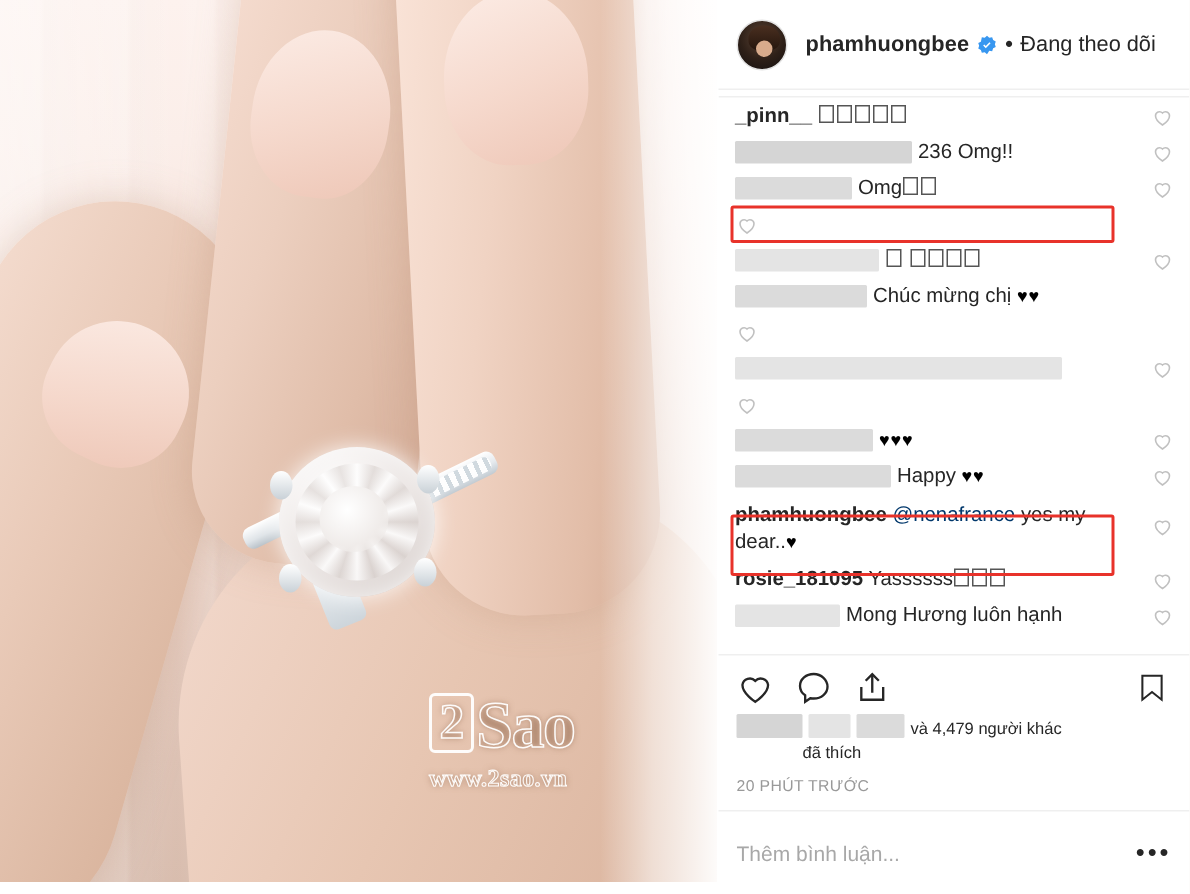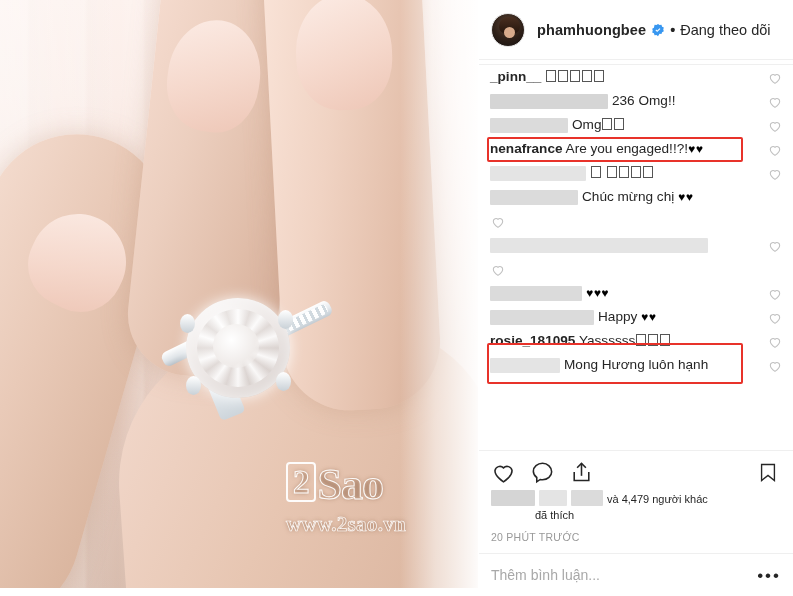--- a/index.html
+++ b/index.html
@@ -160,21 +160,21 @@
     -webkit-text-stroke:1px rgba(255,255,255,.95);
     color:transparent;
   }
   #wm-logo .wm-2 {
     display:inline-block; border:2.5px solid rgba(255,255,255,.95);
     border-radius:4px; padding:0 5px; margin-right:2px; font-size:33px;
     line-height:1.1; vertical-align:6px;
   }
   #wm-url {
     font-family:"Liberation Serif", serif;
-    font-size:21px; font-weight:700; margin-top:5px; letter-spacing:.3px;
+    font-size:16px; font-weight:700; margin-top:5px; letter-spacing:.3px;
     -webkit-text-stroke:.7px rgba(255,255,255,.95); color:transparent;
   }
 
   
   #ig-pane {
     position:relative;
     width:315px; height:596px; flex:0 0 315px;
     background:#ffffff;
     display:flex; flex-direction:column;
     border-left:1px solid #ffffff;
@@ -276,21 +276,21 @@
     font-size:11px; color:#262626; line-height:1.45;
   }
   #likes-row .blur { height:16px; vertical-align:-3px; }
   #timestamp {
     padding:7px 12px 10px 12px;
     font-size:10.5px; color:#999999; letter-spacing:.25px;
   }
   #add-comment-bar {
     flex:0 0 auto;
     border-top:1px solid #efefef;
-    height:43px;
+    height:56px;
     display:flex; align-items:center;
     padding:0 12px;
   }
   #add-comment-input {
     flex:1 1 auto; border:0; outline:0;
     font-family:"Liberation Sans", sans-serif;
     font-size:14px; color:#262626; background:transparent;
   }
   #add-comment-input::placeholder { color:#a8a8a8; }
   #more-options-icon {
@@ -379,21 +379,20 @@
       <div class="comment-row">
         <div class="c-text"><span class="blur" style="width:78px"></span>Omg<span class="tofu"></span><span class="tofu"></span></div>
         <span class="c-heart">
           <svg viewBox="0 0 24 24" width="16" height="16">
               <path fill="none" stroke="#8e8e8e" stroke-width="1.6" d="M12 20s-7-4.6-7-9.3A4.1 4.1 0 0 1 12 8a4.1 4.1 0 0 1 7 2.7C19 15.4 12 20 12 20z"></path>
             </svg>
         </span>
       </div>
 
       <div class="comment-row">
-        <div class="c-text"><span class="c-user">nenafrance</span> <span>Are you engaged!!?!</span><span class="hrt">♥♥</span></div>
         <span class="c-heart">
           <svg viewBox="0 0 24 24" width="16" height="16">
               <path fill="none" stroke="#8e8e8e" stroke-width="1.6" d="M12 20s-7-4.6-7-9.3A4.1 4.1 0 0 1 12 8a4.1 4.1 0 0 1 7 2.7C19 15.4 12 20 12 20z"></path>
             </svg>
         </span>
       </div>
 
       <div class="comment-row">
         <div class="c-text"><span class="blur lighter" style="width:96px"></span><span class="tofu"></span> <span class="tofu"></span><span class="tofu"></span><span class="tofu"></span><span class="tofu"></span></div>
         <span class="c-heart">
@@ -448,20 +447,28 @@
 
       <div class="comment-row">
         <div class="c-text"><span class="blur" style="width:104px"></span><span>Happy</span> <span class="hrt">♥♥</span></div>
         <span class="c-heart">
           <svg viewBox="0 0 24 24" width="16" height="16">
               <path fill="none" stroke="#8e8e8e" stroke-width="1.6" d="M12 20s-7-4.6-7-9.3A4.1 4.1 0 0 1 12 8a4.1 4.1 0 0 1 7 2.7C19 15.4 12 20 12 20z"></path>
             </svg>
         </span>
       </div>
 
+      <div class="comment-row" style="padding-top:5px;padding-bottom:5px;">
+        <div class="c-text"><span class="c-user">phamhuongbee</span> <span class="c-mention">@nenafrance</span> <span>yes my dear..</span><span class="hrt">♥</span></div>
+        <span class="c-heart" style="margin-top:9px">
+          <svg viewBox="0 0 24 24" width="16" height="16">
+              <path fill="none" stroke="#8e8e8e" stroke-width="1.6" d="M12 20s-7-4.6-7-9.3A4.1 4.1 0 0 1 12 8a4.1 4.1 0 0 1 7 2.7C19 15.4 12 20 12 20z"></path>
+            </svg>
+        </span>
+      </div>
 
       <div class="comment-row">
         <div class="c-text"><span class="c-user">rosie_181095</span> <span>Yassssss</span><span class="tofu"></span><span class="tofu"></span><span class="tofu"></span></div>
         <span class="c-heart">
           <svg viewBox="0 0 24 24" width="16" height="16">
               <path fill="none" stroke="#8e8e8e" stroke-width="1.6" d="M12 20s-7-4.6-7-9.3A4.1 4.1 0 0 1 12 8a4.1 4.1 0 0 1 7 2.7C19 15.4 12 20 12 20z"></path>
             </svg>
         </span>
       </div>
 

